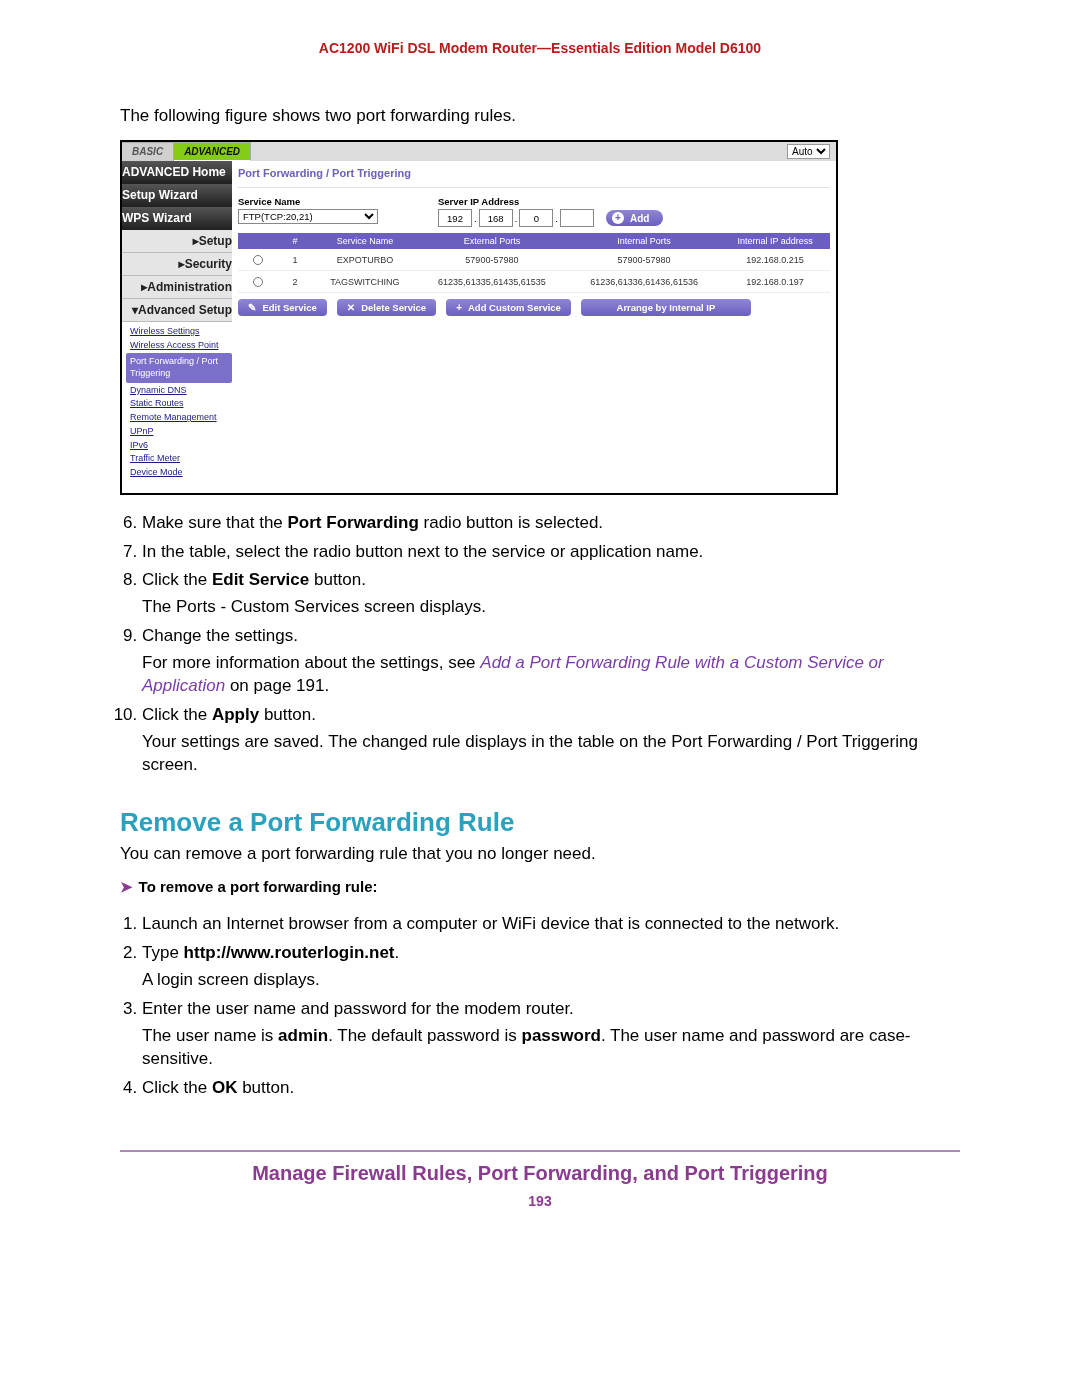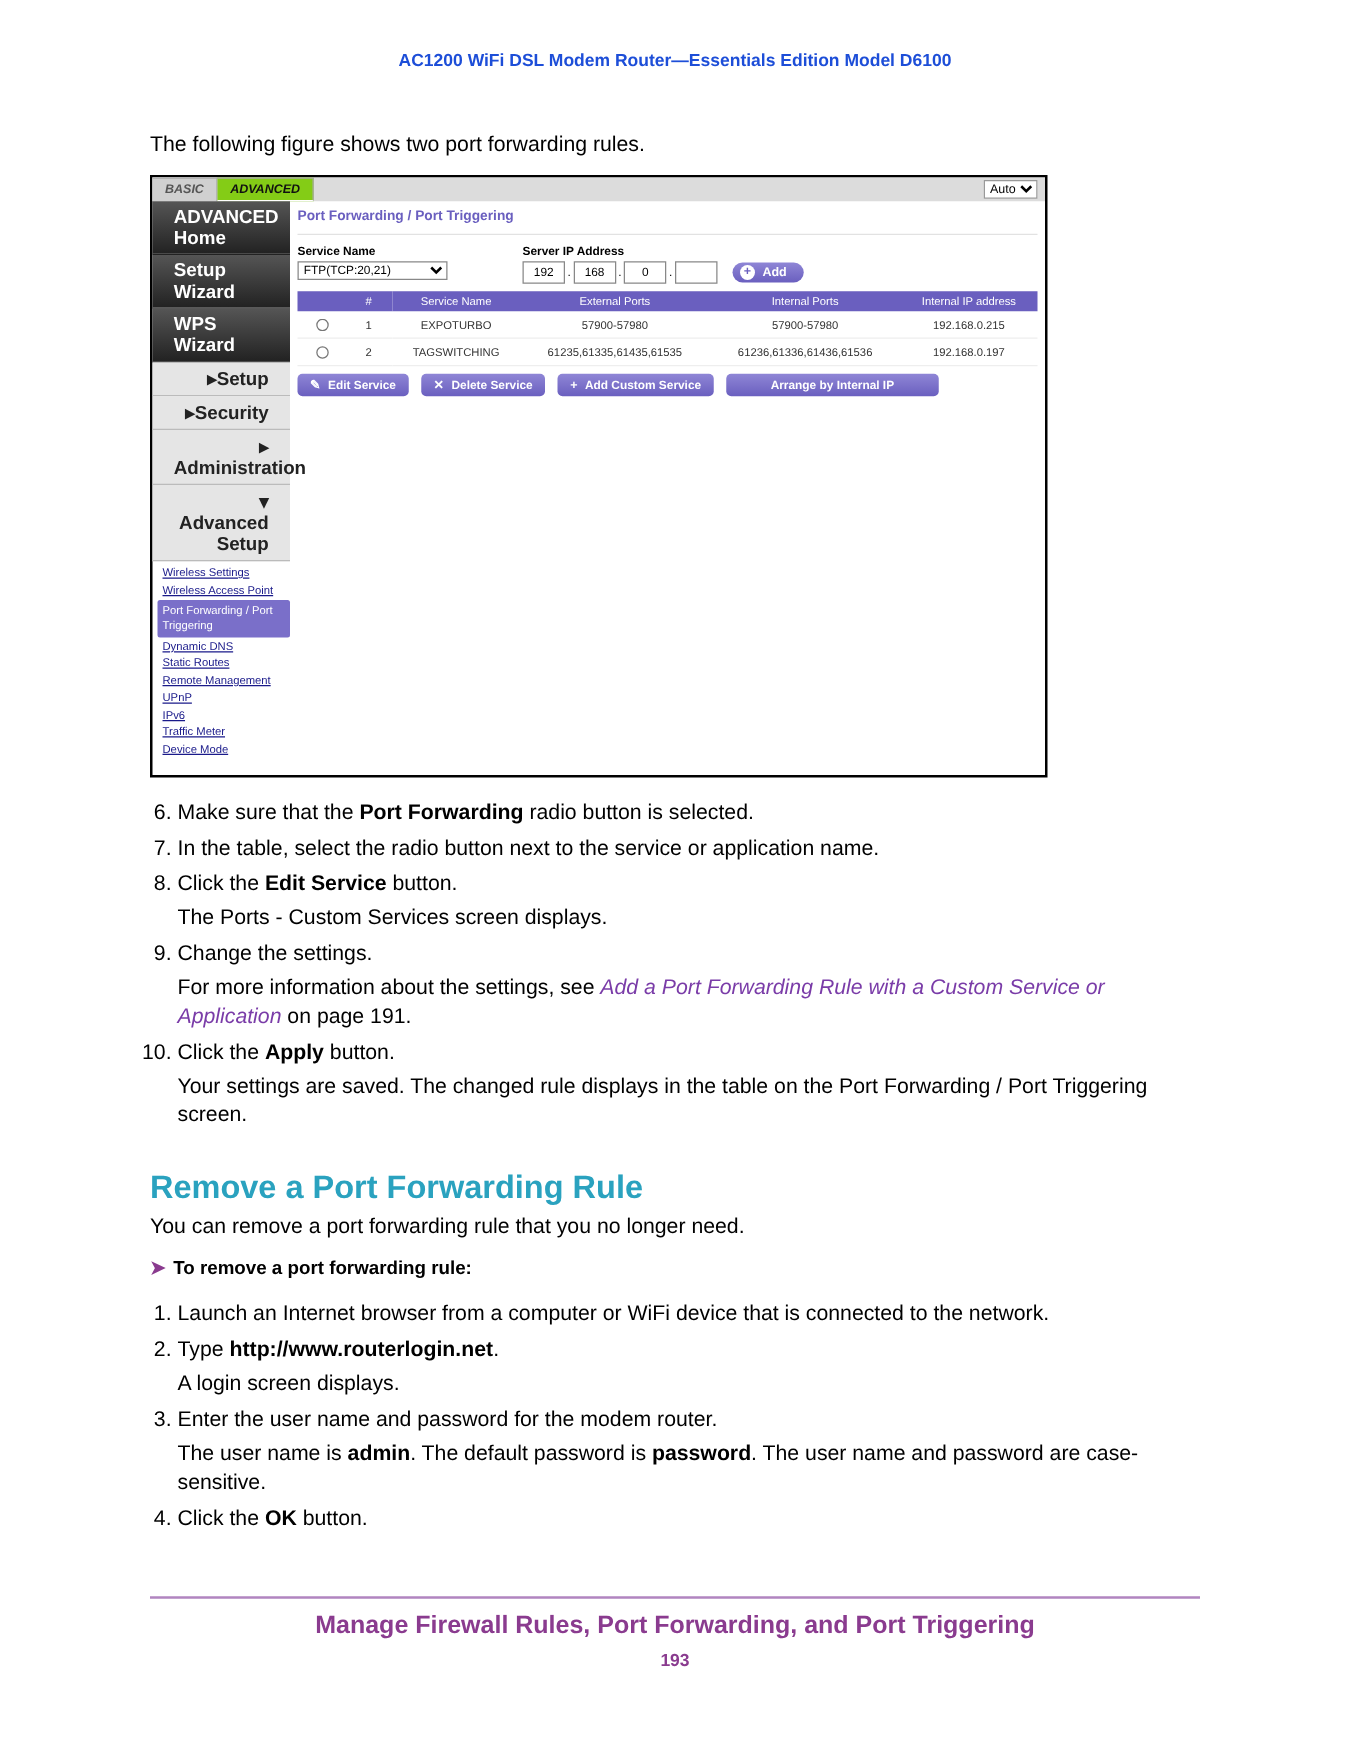--- a/index.html
+++ b/index.html
@@ -12,21 +12,21 @@
     width:1080px;
     min-height:1397px;
     box-sizing:border-box;
     padding:40px 120px 30px 120px;
     position:relative;
   }
   .page-header{
     text-align:center;
     font-weight:bold;
     font-size:14px;
-    color:#1d4ed8;
+    color:#b91c1c;
     margin-bottom:50px;
   }
   .intro-text{
     font-size:17px;
     margin:6px 0 14px 0;
   }
   
   .shot{
     border:2px solid #000;
     width:714px;
@@ -74,24 +74,24 @@
     align-items:stretch;
   }
   
   .nav{
     width:110px;
     flex:none;
     padding:0 0 10px 0;
   }
   .nav-btn, .nav-cat{
     display:block;
-    font-size:15px;
+    font-size:12px;
     font-weight:bold;
     color:#fff;
-    padding:4px 17px;
+    padding:4px 0;
     border-bottom:1px solid #222;
     background:linear-gradient(#555,#222);
     cursor:pointer;
   }
   .nav-cat{
     background:linear-gradient(#777,#444);
   }
   .nav-cat.light{
     background:#e5e5e5;
     color:#222;
@@ -308,21 +308,21 @@
         </div>
       </div>
 
       <div class="pane">
         <div class="pane-title">Port Forwarding / Port Triggering</div>
 
 
         <div class="row-inputs">
           <div class="col">
             <span class="h">Service Name</span>
-            <select style="width:120px">
+            <select style="width:140px">
               <option>FTP(TCP:20,21)</option>
             </select>
           </div>
           <div class="col">
             <span class="h">Server IP Address</span>
             <div class="ipgrp">
               <input value="192" style=""> .
               <input value="168" style=""> .
               <input value="0" style=""> .
               <input value="" style="">

